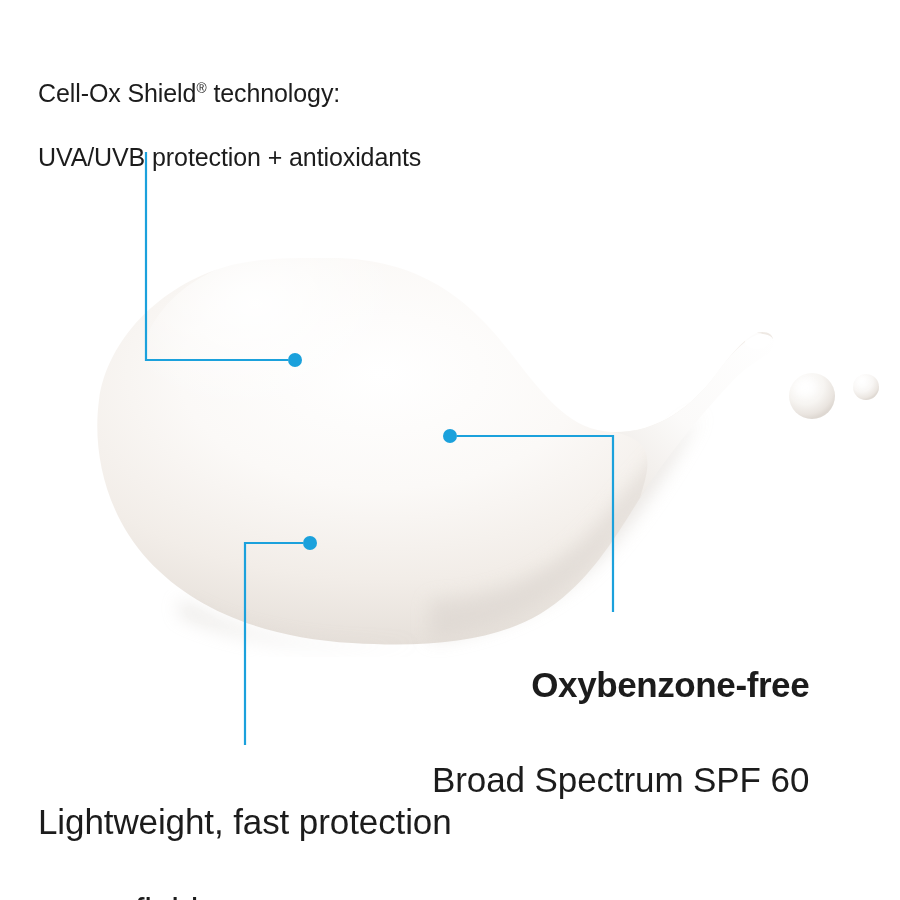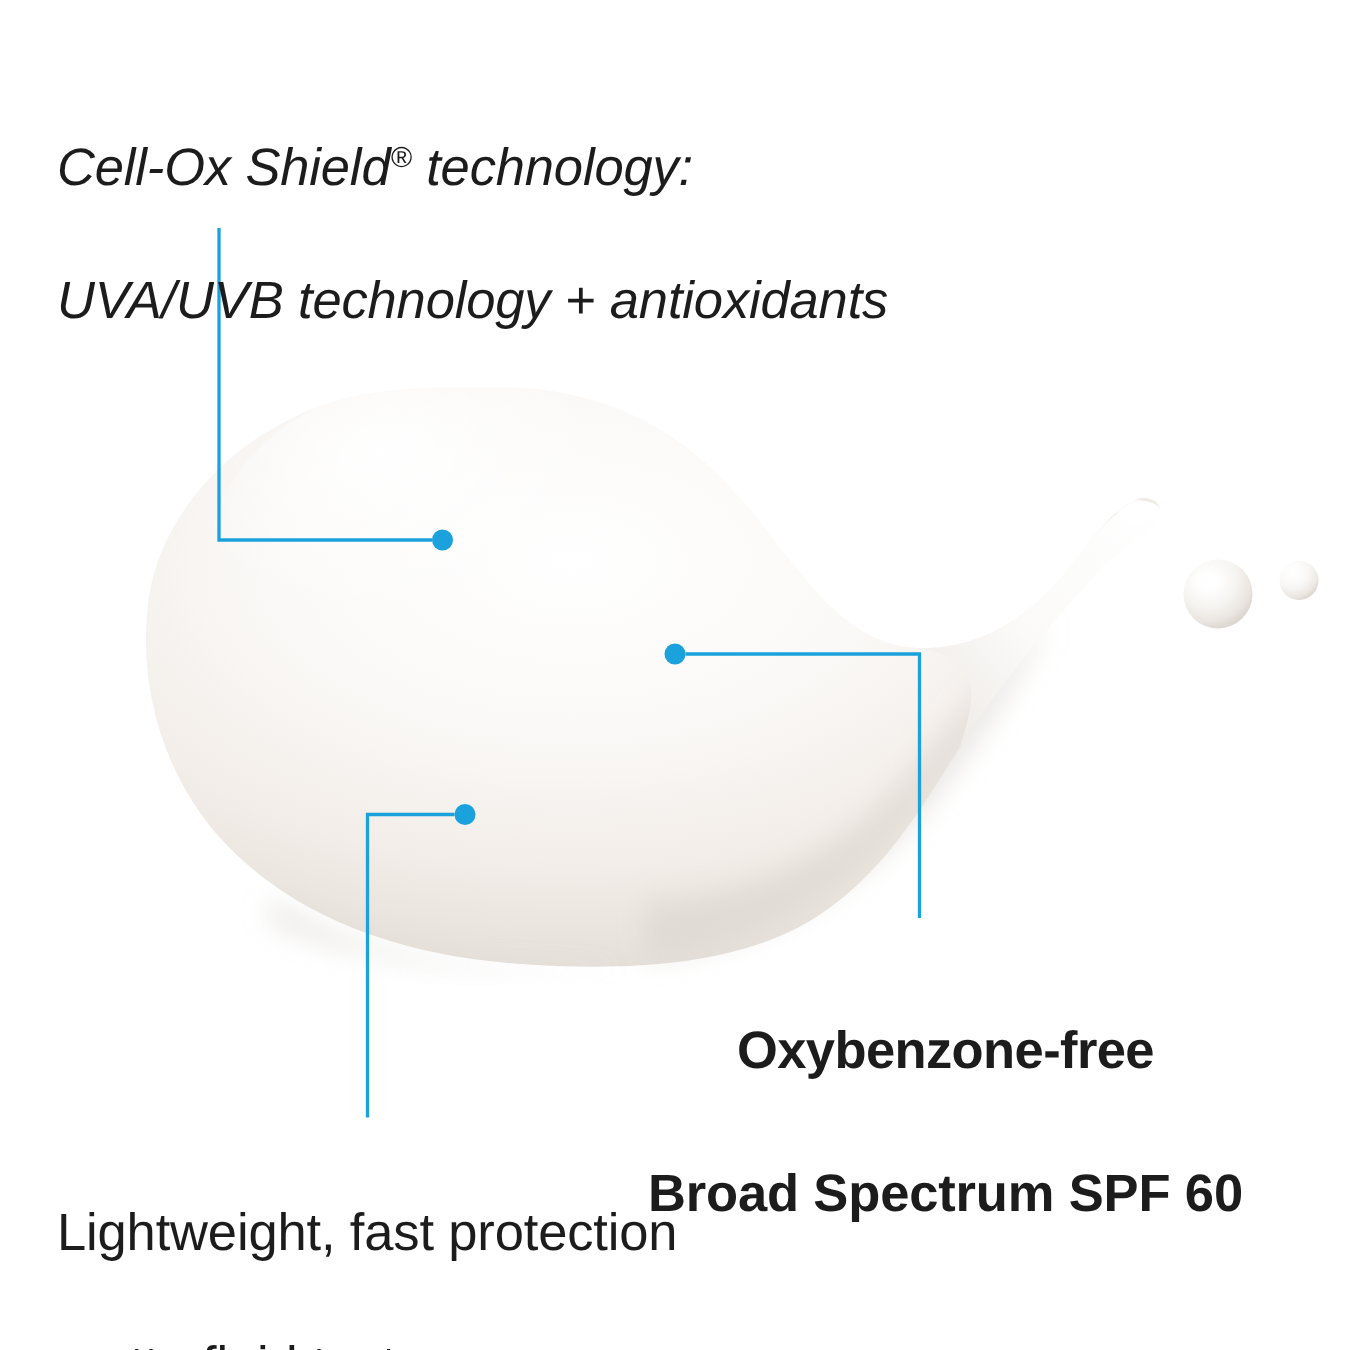--- a/index.html
+++ b/index.html
@@ -40,47 +40,46 @@
   }
 
   .callout-line {
     display: block;
     white-space: nowrap;
   }
 
   #callout-technology {
     left: 38px;
     top: 45px;
-    font-size: 35px;
+    font-size: 25px;
     font-weight: 300;
-    font-style: italic;
   }
   #callout-technology .reg {
     font-size: 0.55em;
     vertical-align: 0.62em;
     letter-spacing: 0;
   }
 
   #callout-spf {
     left: 432px;
-    top: 634px;
+    top: 618px;
     font-size: 35px;
     font-weight: 300;
-    text-align: center;
+    text-align: right;
   }
   #callout-spf .headline {
     display: block;
     font-weight: 700;
     font-size: 35px;
     letter-spacing: -0.4px;
     margin-bottom: 6px;
   }
   #callout-spf .subline {
     display: block;
-    font-weight: 700;
+    font-weight: 400;
     font-size: 35px;
   }
 
   #callout-texture {
     left: 38px;
     top: 755px;
     font-size: 35px;
     font-weight: 300;
   }
 
@@ -187,21 +186,21 @@
     </g>
     <g fill="#1ba1dc" stroke="none">
       <circle cx="295" cy="360" r="7"></circle>
       <circle cx="450" cy="436" r="7"></circle>
       <circle cx="310" cy="543" r="7"></circle>
     </g>
   </svg>
 
   <div class="callout" id="callout-technology">
     <span class="callout-line"><span>Cell-Ox Shield</span><span class="reg">®</span><span> technology:</span></span>
-    <span class="callout-line">UVA/UVB technology + antioxidants</span>
+    <span class="callout-line">UVA/UVB protection + antioxidants</span>
   </div>
 
   <div class="callout" id="callout-spf">
     <span class="headline">Oxybenzone-free</span>
     <span class="subline">Broad Spectrum SPF 60</span>
   </div>
 
   <div class="callout" id="callout-texture">
     <span class="callout-line">Lightweight, fast protection</span>
     <span class="callout-line">matte fluid texture</span>

